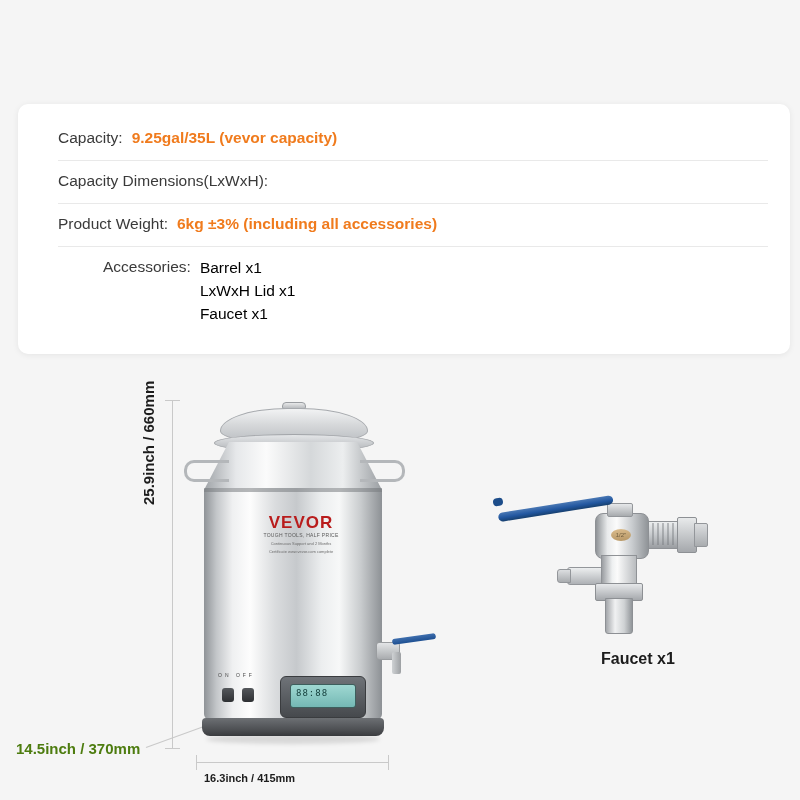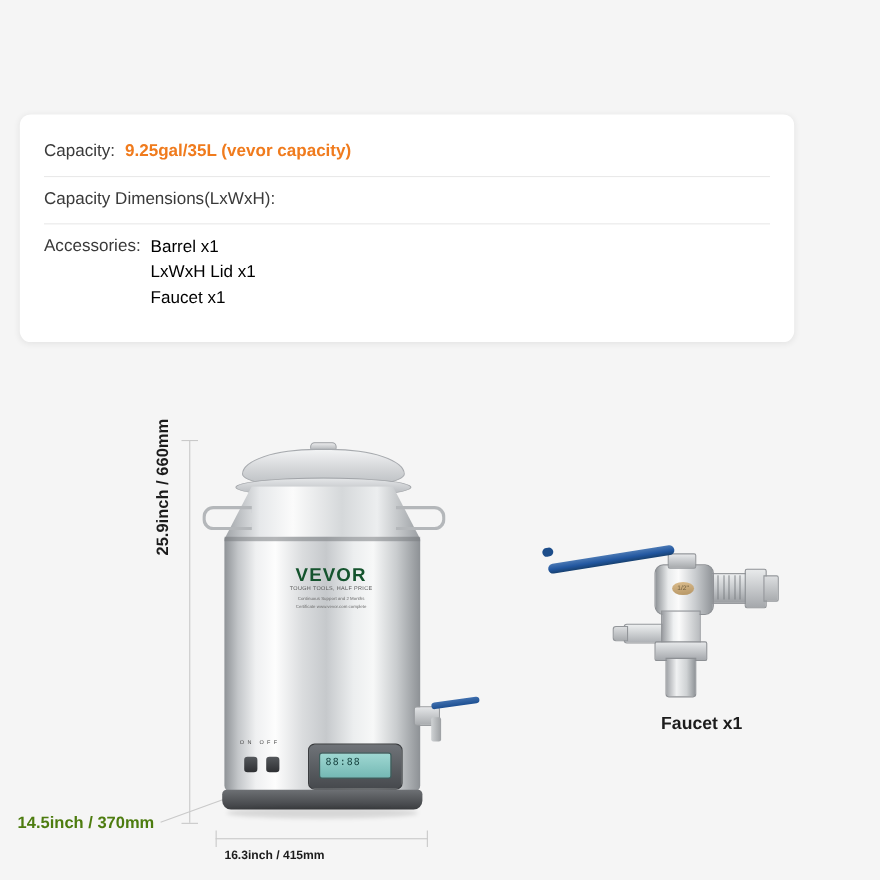--- a/index.html
+++ b/index.html
@@ -13,35 +13,36 @@
     font-family: "Liberation Sans", sans-serif;
     overflow: hidden;
     position: relative;
   }
 
   
   .spec-card {
     position: absolute;
     left: 18px;
     top: 104px;
-    width: 704px;
+    width: 772px;
     background: #ffffff;
     border-radius: 10px;
     box-shadow: 0 1px 6px rgba(0,0,0,0.07);
-    padding: 14px 22px 18px 22px;
+    padding: 14px 22px 18px 40px;
     box-sizing: border-box;
   }
   .spec-row {
     display: flex;
     align-items: flex-start;
     padding: 9px 0 11px 0;
     border-bottom: 1px solid #e9e9e9;
   }
   .spec-row:last-child {
     border-bottom: none;
+    margin-left: 45px;
   }
   .spec-label {
     color: #3a3a3a;
     font-size: 15.5px;
     line-height: 22px;
     white-space: nowrap;
   }
   .spec-value {
     color: #f07b1d;
     font-size: 15.5px;
@@ -270,21 +271,21 @@
     position: absolute;
     left: 60px;
     top: 114px;
     width: 90px;
     text-align: center;
   }
   .brand-name {
     font-size: 17px;
     font-weight: bold;
     letter-spacing: 1px;
-    color: #14532d;
+    color: #b91c1c;
     line-height: 18px;
   }
   .brand-tag {
     font-size: 5px;
     color: #5a5a5a;
     letter-spacing: 0.3px;
     line-height: 7px;
   }
   .brand-sub {
     font-size: 4px;
@@ -547,20 +548,24 @@
 
   <div class="spec-row">
     <span class="spec-label">Capacity:</span>
     <span class="spec-value">9.25gal/35L (vevor capacity)</span>
   </div>
 
   <div class="spec-row">
     <span class="spec-label">Capacity Dimensions(LxWxH):</span>
   </div>
 
+  <div class="spec-row">
+    <span class="spec-label">Product Weight:</span>
+    <span class="spec-value">6kg ±3% (including all accessories)</span>
+  </div>
 
   <div class="spec-row">
     <span class="spec-label">Accessories:</span>
     <div class="acc-list">
       <div class="acc-item">Barrel x1</div>
       <div class="acc-item">LxWxH Lid x1</div>
       <div class="acc-item">Faucet x1</div>
     </div>
   </div>
 

